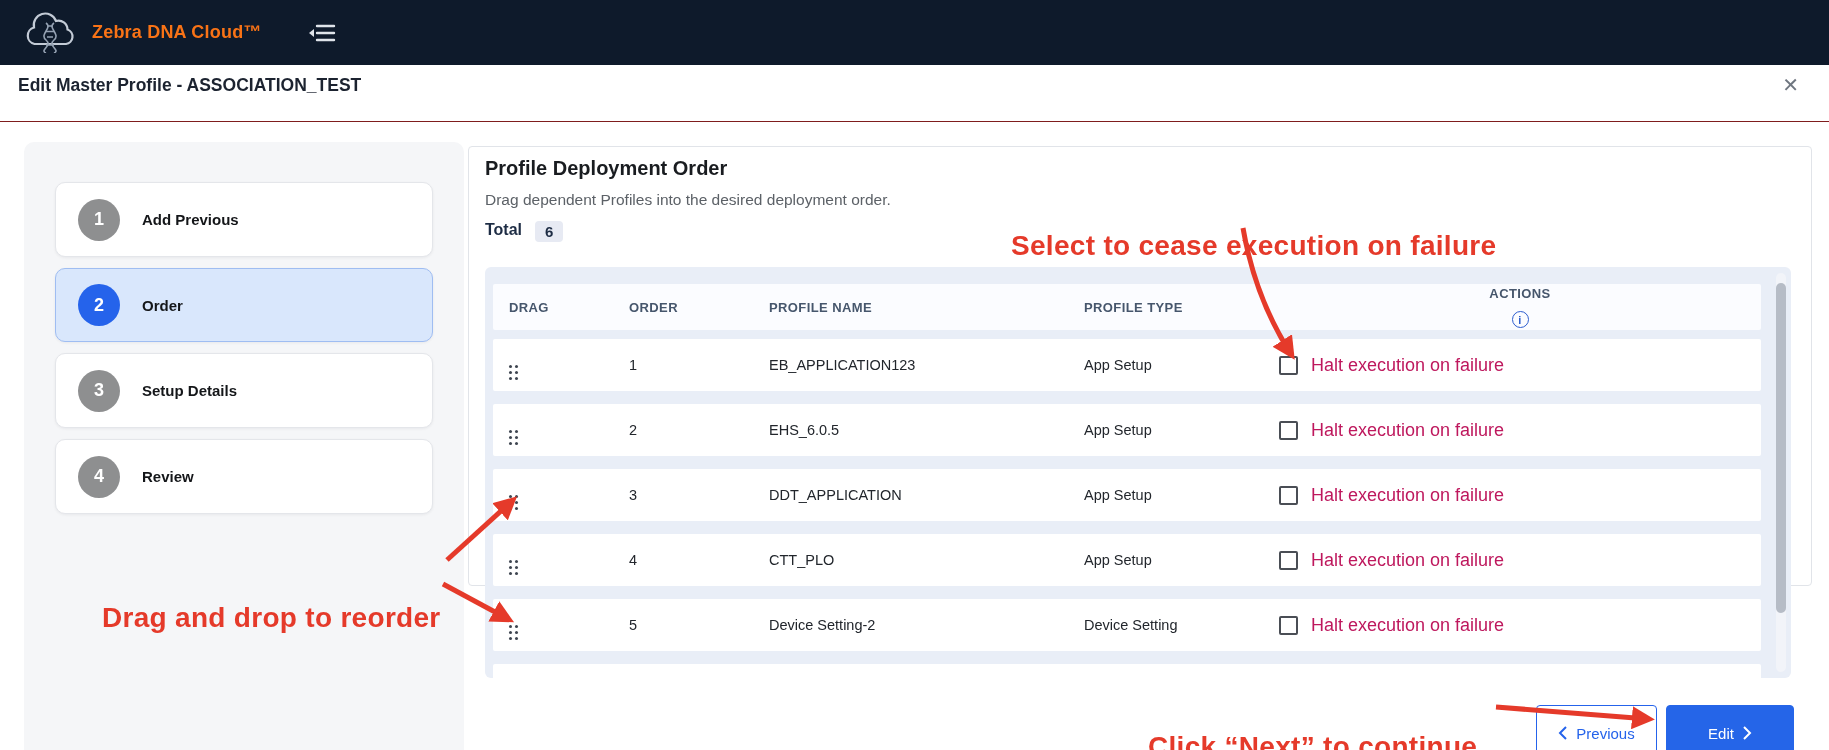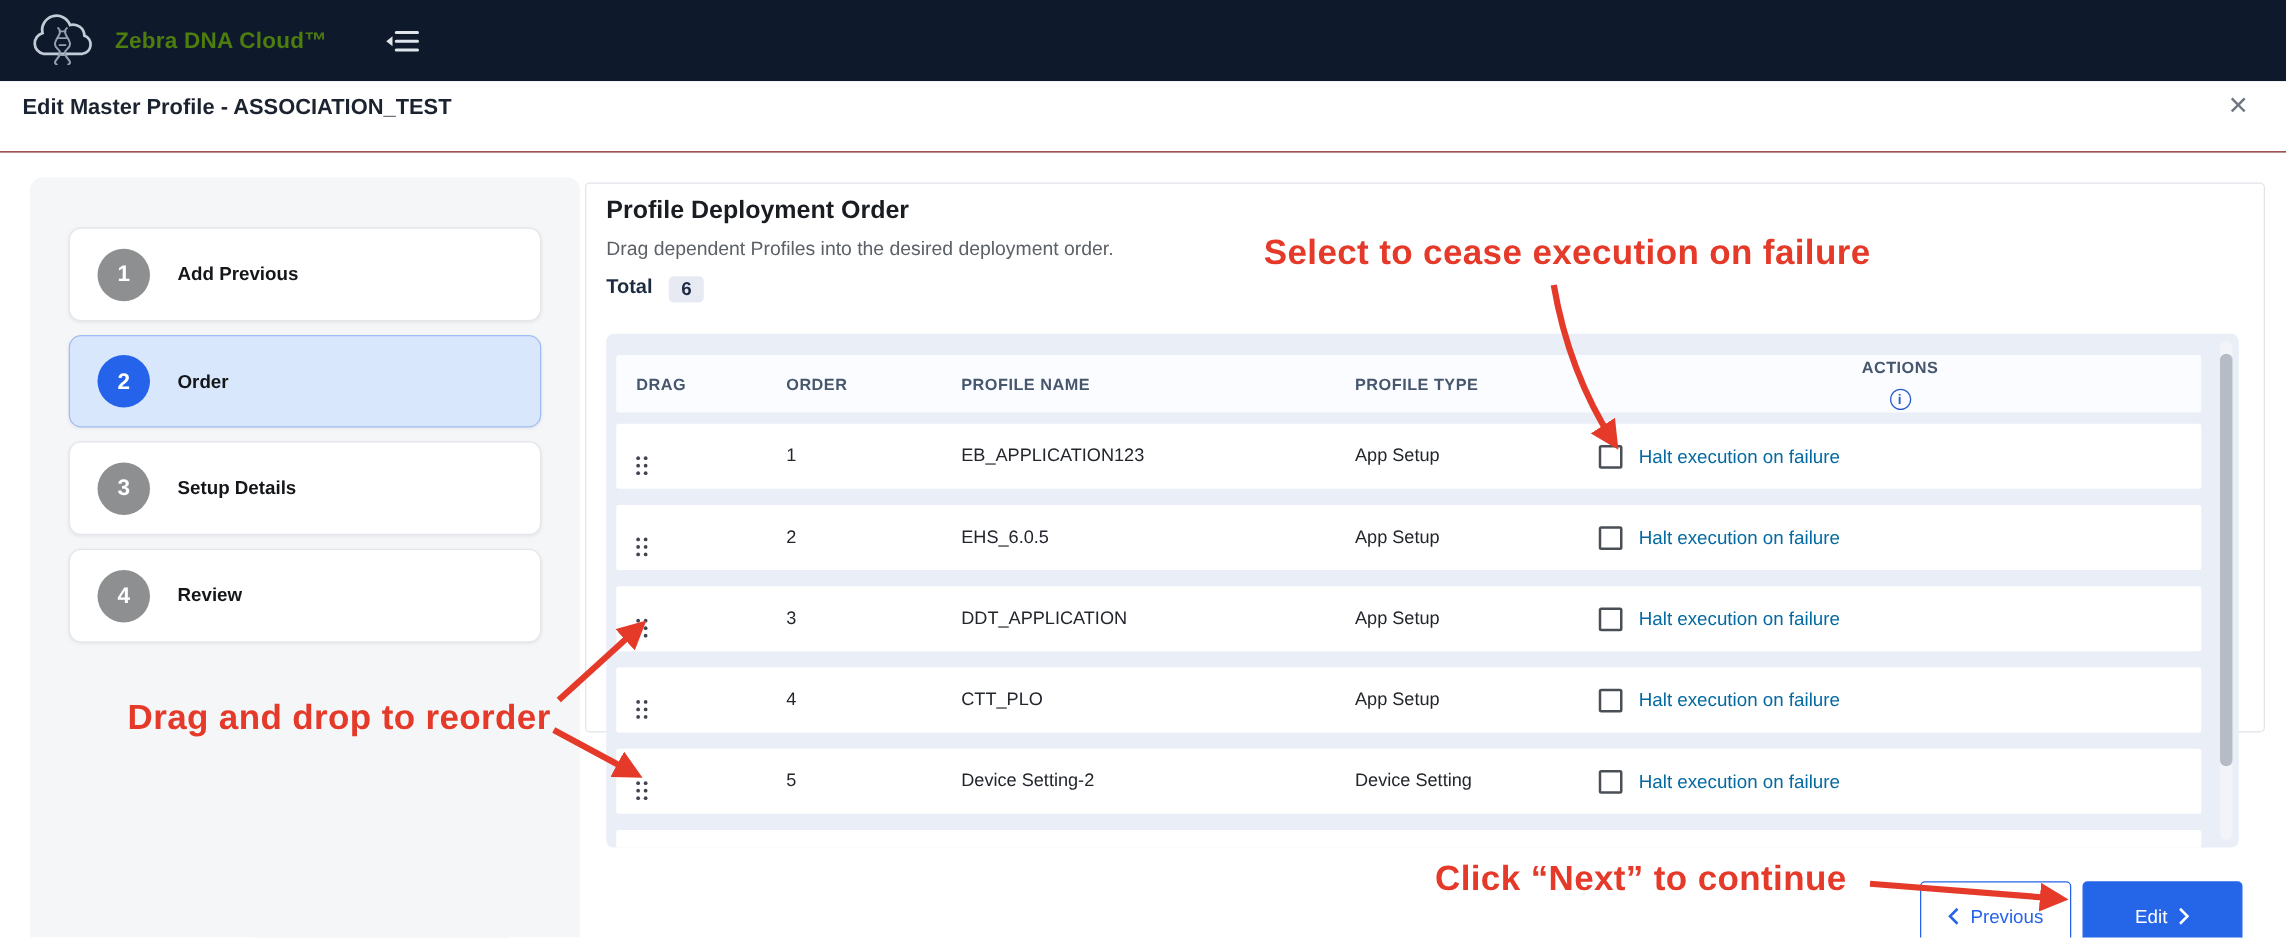--- a/index.html
+++ b/index.html
@@ -6,21 +6,21 @@
   html,body { width:1829px; height:750px; }
   body {
     position:relative; overflow:hidden; background:#fff;
     font-family:"Liberation Sans", sans-serif;
   }
 
   
   .app-header { position:absolute; left:0; top:0; width:1829px; height:65px;
     background:#0e1a2b; display:flex; align-items:center; }
   .logo { margin-left:22px; flex:none; }
-  .app-title { color:#4d7c0f; font-size:18px; font-weight:bold; margin-left:14px; letter-spacing:.2px; }
+  .app-title { color:#f97316; font-size:18px; font-weight:bold; margin-left:14px; letter-spacing:.2px; }
   .menu-btn { margin-left:46px; cursor:pointer; display:flex; align-items:center; }
   .header-right { margin-left:auto; display:flex; align-items:center; margin-right:26px; }
   .avatar { width:44px; height:44px; border-radius:50%; background:#cd8a2e;
     display:flex; align-items:center; justify-content:center; cursor:pointer; flex:none; }
   .user-name { color:#939aa4; font-weight:bold; font-size:15px; margin-left:16px; letter-spacing:.6px; }
 
   
   .dialog-bar { position:absolute; top:65px; left:0; width:1829px; height:57px; background:#fff;
     border-bottom:1px solid #7f1d1d; display:flex; align-items:center;
     justify-content:space-between; padding:0 30px 16px 18px;text-align:center; }
@@ -57,42 +57,42 @@
     grid-template-columns:120px 140px 315px 195px auto; align-items:center;
     padding-left:16px; background:#fff; }
   .thead { top:17px; height:46px; background:#fbfcff; border-radius:2px; }
   .trow { height:52px; border-radius:2px; }
   .th { font-size:13px; font-weight:bold; color:#46566c; letter-spacing:.4px; }
   .th-actions { display:flex; align-items:center; gap:10px;flex-direction:column; }
   .cell { font-size:14.5px; color:#22262c; }
   .cell-actions { display:flex; align-items:center; gap:13px; }
   .checkbox { width:19px; height:19px; border:2px solid #4a4e55; border-radius:2px;
     background:#fff; cursor:pointer; flex:none; }
-  .halt-label { font-size:15px; color:#0369a1; }
+  .halt-label { font-size:18px; color:#be185d; }
   .dots { position:relative; width:10px; height:16px; cursor:grab; }
   .dots::before { content:""; position:absolute; left:0; top:0; width:3px; height:3px;
     border-radius:50%; background:#3e4550;
     box-shadow:6px 0 #3e4550, 0 6px #3e4550, 6px 6px #3e4550, 0 12px #3e4550, 6px 12px #3e4550; }
   .info-icon { width:17px; height:17px; border:1.5px solid #2d5dcd; border-radius:50%;
     color:#2d5dcd; font-size:11px; font-weight:bold; display:flex; align-items:center;
     justify-content:center; cursor:pointer; }
   .scroll-track { position:absolute; right:5px; top:6px; width:10px; height:399px;
     background:#f2f4f9; border-radius:5px; }
   .scroll-thumb { position:absolute; left:0; top:10px; width:10px; height:330px;
     background:#b6bcc6; border-radius:5px; cursor:pointer; }
 
   
   .btn { position:absolute; top:705px; height:56px; border-radius:4px; display:flex;
     align-items:center; justify-content:center; gap:9px; font-size:15px; cursor:pointer; }
   .btn-prev { left:1536px; width:121px; background:#fff; border:1px solid #2563eb; color:#2563eb; }
   .btn-next { left:1666px; width:128px; background:#2565e8; border:1px solid #2565e8; color:#fff; }
 
   
   .note { position:absolute; color:#e53a2a; font-weight:bold; font-size:28px;
-    letter-spacing:.3px; white-space:nowrap; z-index:55; }
+    letter-spacing:.3px; white-space:nowrap; z-index:55;margin-top:44px; }
   #note-select { left:1011px; top:186px; }
   #note-drag  { left:102px;  top:558px; }
   #note-next  { left:1148px; top:687px; }
   .overlay { position:absolute; left:0; top:0; width:1829px; height:750px;
     pointer-events:none; z-index:60; }
 </style>
 </head>
 <body>
 
 <div class="app-header">

